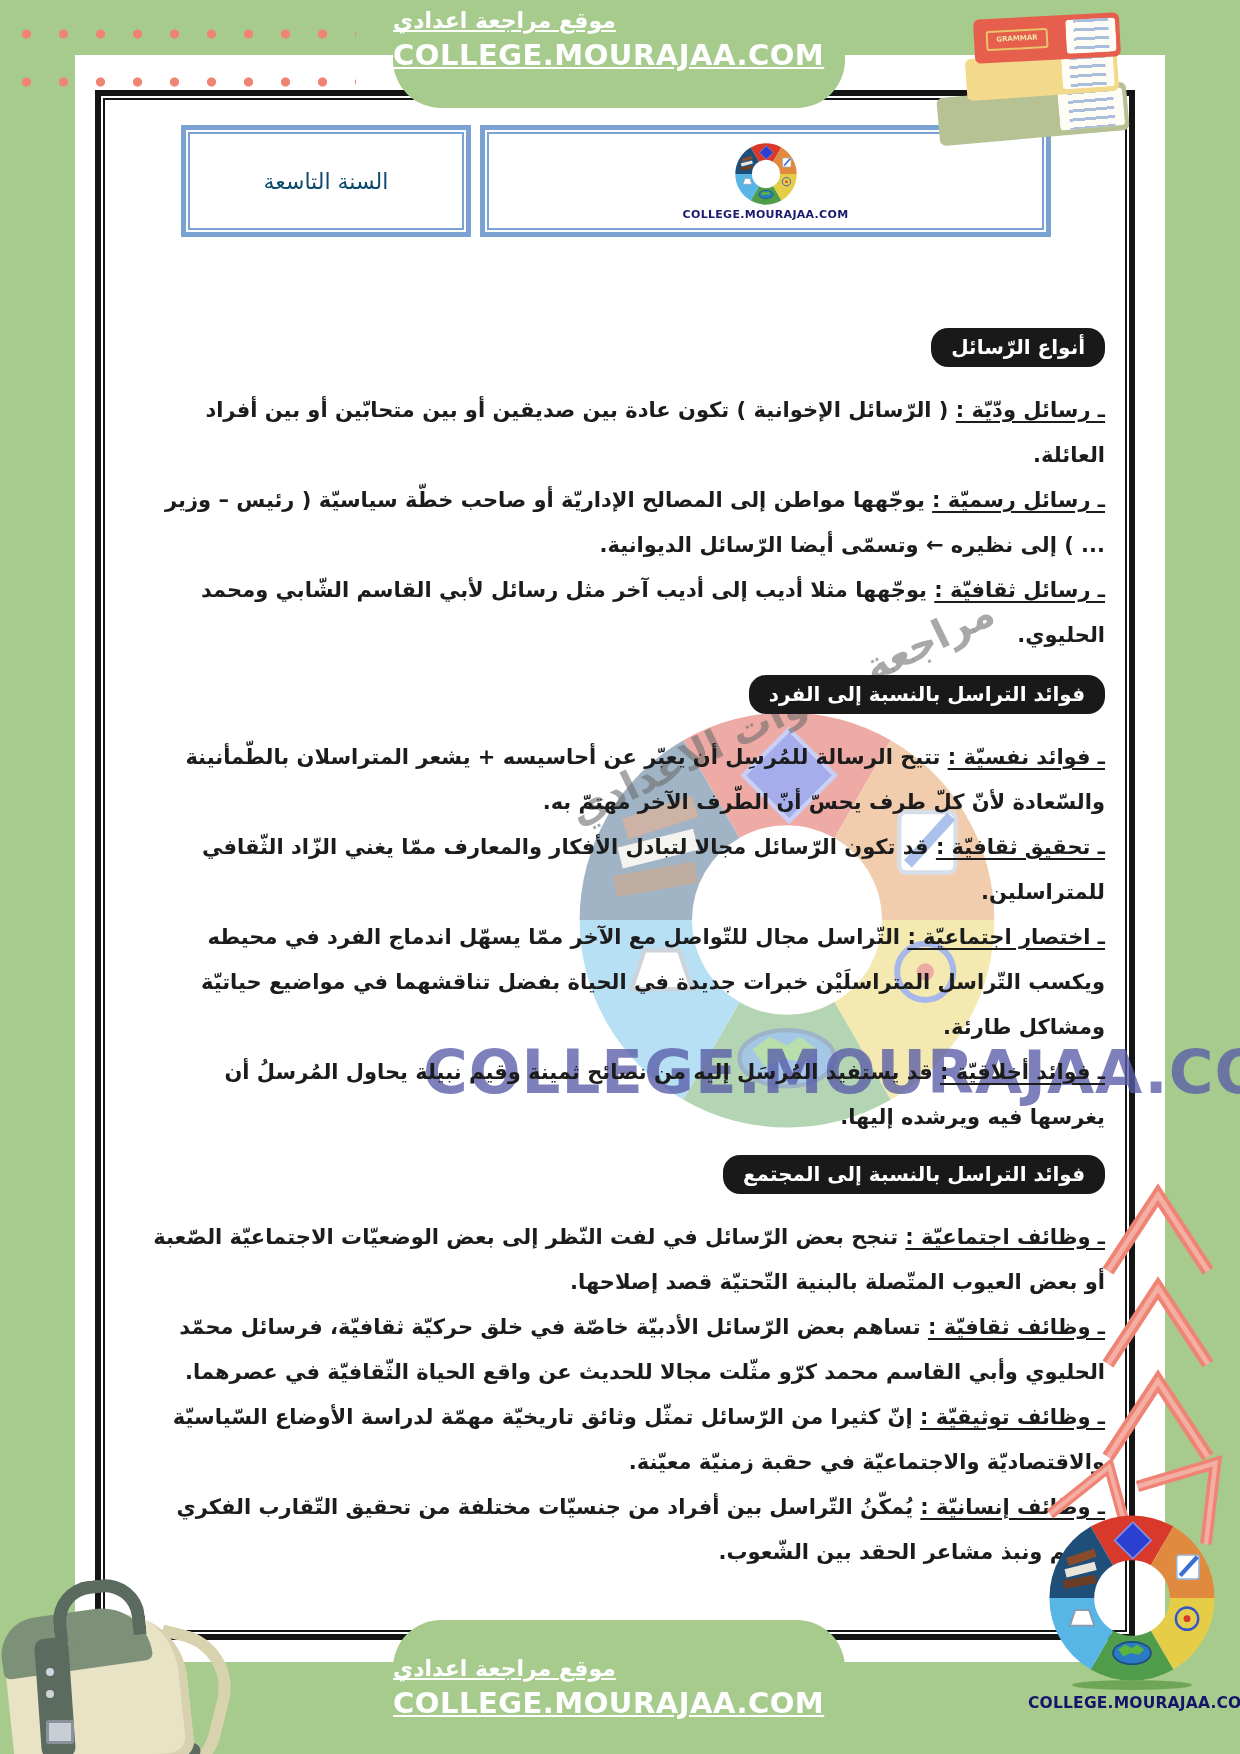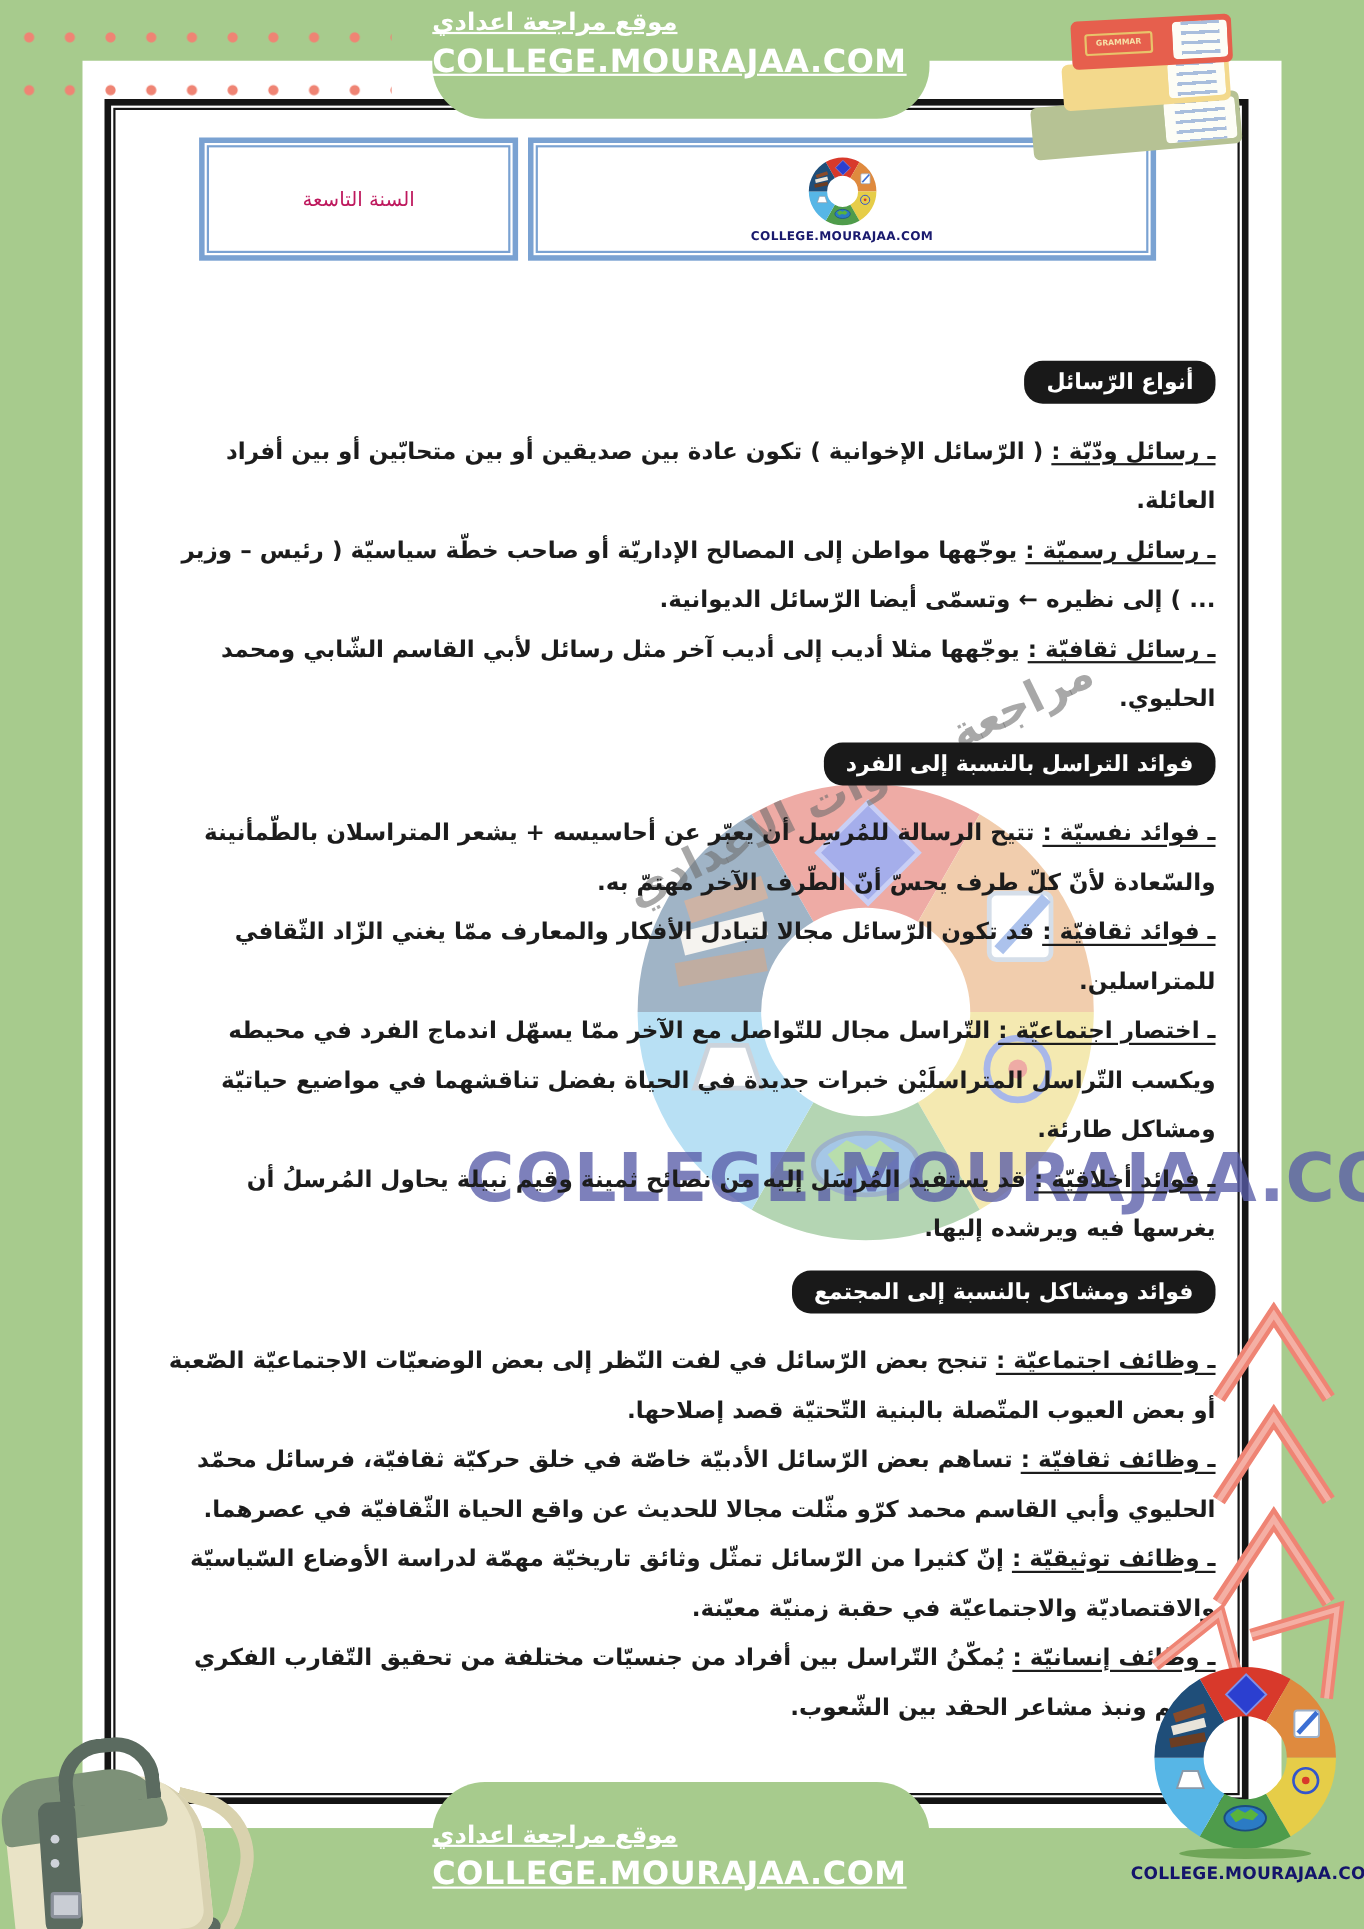--- a/index.html
+++ b/index.html
@@ -29,21 +29,21 @@
     position:absolute;left:95px;top:90px;width:1040px;height:1550px;
     border:6px solid #141414;background:transparent;box-sizing:border-box;z-index:3;
   }
   .page-inner-line{position:absolute;inset:2px;border:2px solid #141414;pointer-events:none;}
   
   .doc-header{position:absolute;left:80px;top:29px;width:870px;height:112px;display:flex;gap:9px;z-index:4;}
   .cell{flex:1;border:5px solid #7aa2d2;background:#fff;padding:2px;box-sizing:border-box;}
   .cell-inner{border:2px solid #7aa2d2;width:100%;height:100%;box-sizing:border-box;
     display:flex;flex-direction:column;align-items:center;justify-content:center;}
   .cell-year{flex:0 0 290px;}
-  .year-text{font-size:18px;color:#be185d;}
+  .year-text{font-size:22px;color:#0c4a6e;}
   .doc-title1{font-size:24px;font-weight:bold;color:#111;line-height:30px;}
   .doc-title2{font-size:24px;font-weight:bold;color:#111;line-height:30px;}
   .logo-caption{font-size:11px;font-weight:bold;color:#1a1a6e;letter-spacing:.3px;margin-top:2px;}
   
   .content{
     position:absolute;inset:0;padding:0 24px 0 42px;direction:rtl;text-align:right;z-index:2;
     color:#1c1c1c;font-size:21px;font-weight:bold;font-family:"DejaVu Sans",sans-serif;
   }
   .badge{
     width:fit-content;background:#191919;color:#fff;border-radius:17px;
@@ -166,25 +166,25 @@
   <div class="content">
       <div class="badge sec-h-0">أنواع الرّسائل</div>
       <div class="sec-body">
         <p><b class="lead">ـ رسائل ودّيّة :</b> ( الرّسائل الإخوانية ) تكون عادة بين صديقين أو بين متحابّين أو بين أفراد العائلة.</p>
         <p><b class="lead">ـ رسائل رسميّة :</b> يوجّهها مواطن إلى المصالح الإداريّة أو صاحب خطّة سياسيّة ( رئيس – وزير ... ) إلى نظيره ← وتسمّى أيضا الرّسائل الديوانية.</p>
         <p><b class="lead">ـ رسائل ثقافيّة :</b> يوجّهها مثلا أديب إلى أديب آخر مثل رسائل لأبي القاسم الشّابي ومحمد الحليوي.</p>
       </div>
       <div class="badge sec-h-1">فوائد التراسل بالنسبة إلى الفرد</div>
       <div class="sec-body">
         <p><b class="lead">ـ فوائد نفسيّة :</b> تتيح الرسالة للمُرسِل أن يعبّر عن أحاسيسه + يشعر المتراسلان بالطّمأنينة والسّعادة لأنّ كلّ طرف يحسّ أنّ الطّرف الآخر مهتمّ به.</p>
-        <p><b class="lead">ـ فوائد ثقافيّة :</b> قد تكون الرّسائل مجالا لتبادل الأفكار والمعارف ممّا يغني الزّاد الثّقافي للمتراسلين.</p>
+        <p><b class="lead">ـ تحقيق ثقافيّة :</b> قد تكون الرّسائل مجالا لتبادل الأفكار والمعارف ممّا يغني الزّاد الثّقافي للمتراسلين.</p>
         <p><b class="lead">ـ اختصار اجتماعيّة :</b> التّراسل مجال للتّواصل مع الآخر ممّا يسهّل اندماج الفرد في محيطه ويكسب التّراسل المتراسلَيْن خبرات جديدة في الحياة بفضل تناقشهما في مواضيع حياتيّة ومشاكل طارئة.</p>
         <p><b class="lead">ـ فوائد أخلاقيّة :</b> قد يستفيد المُرسَل إليه من نصائح ثمينة وقيم نبيلة يحاول المُرسلُ أن يغرسها فيه ويرشده إليها.</p>
       </div>
-      <div class="badge sec-h-2">فوائد ومشاكل بالنسبة إلى المجتمع</div>
+      <div class="badge sec-h-2">فوائد التراسل بالنسبة إلى المجتمع</div>
       <div class="sec-body">
         <p><b class="lead">ـ وظائف اجتماعيّة :</b> تنجح بعض الرّسائل في لفت النّظر إلى بعض الوضعيّات الاجتماعيّة الصّعبة أو بعض العيوب المتّصلة بالبنية التّحتيّة قصد إصلاحها.</p>
         <p><b class="lead">ـ وظائف ثقافيّة :</b> تساهم بعض الرّسائل الأدبيّة خاصّة في خلق حركيّة ثقافيّة، فرسائل محمّد الحليوي وأبي القاسم محمد كرّو مثّلت مجالا للحديث عن واقع الحياة الثّقافيّة في عصرهما.</p>
         <p><b class="lead">ـ وظائف توثيقيّة :</b> إنّ كثيرا من الرّسائل تمثّل وثائق تاريخيّة مهمّة لدراسة الأوضاع السّياسيّة والاقتصاديّة والاجتماعيّة في حقبة زمنيّة معيّنة.</p>
         <p><b class="lead">ـ وظائف إنسانيّة :</b> يُمكّنُ التّراسل بين أفراد من جنسيّات مختلفة من تحقيق التّقارب الفكري بينهم ونبذ مشاعر الحقد بين الشّعوب.</p>
       </div>
     </div>
 </div>
 
 <div class="books">

